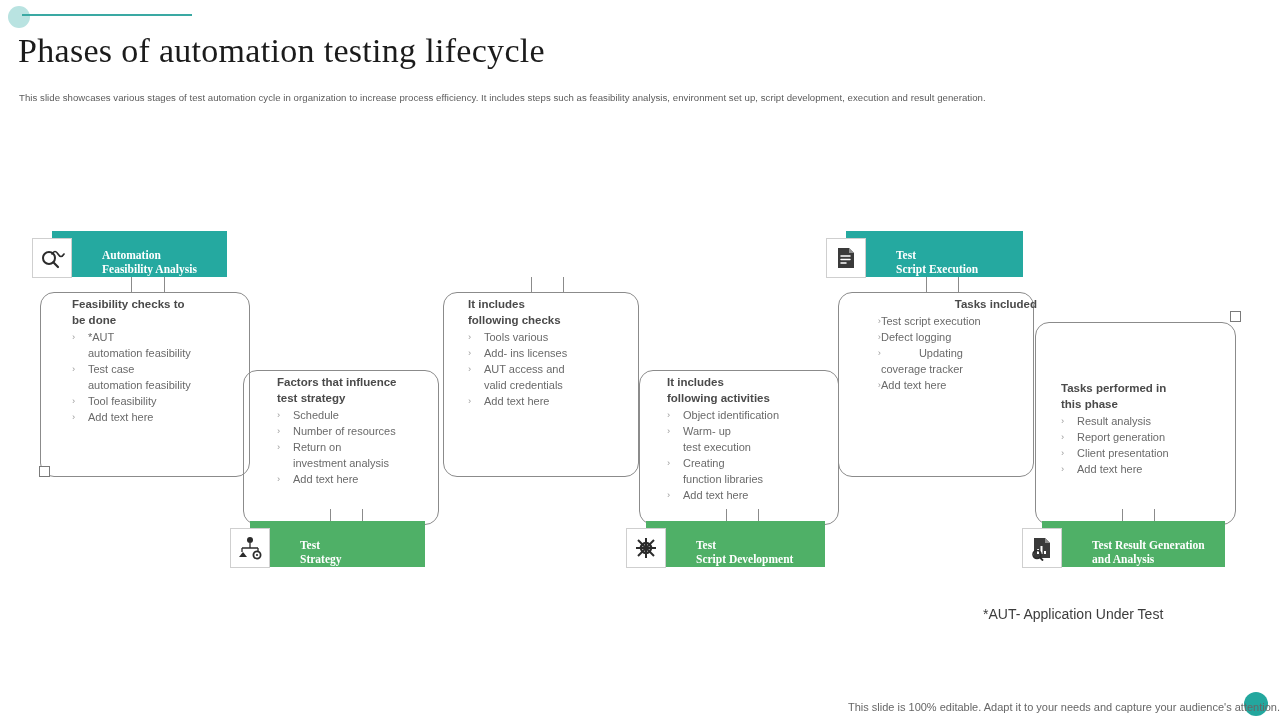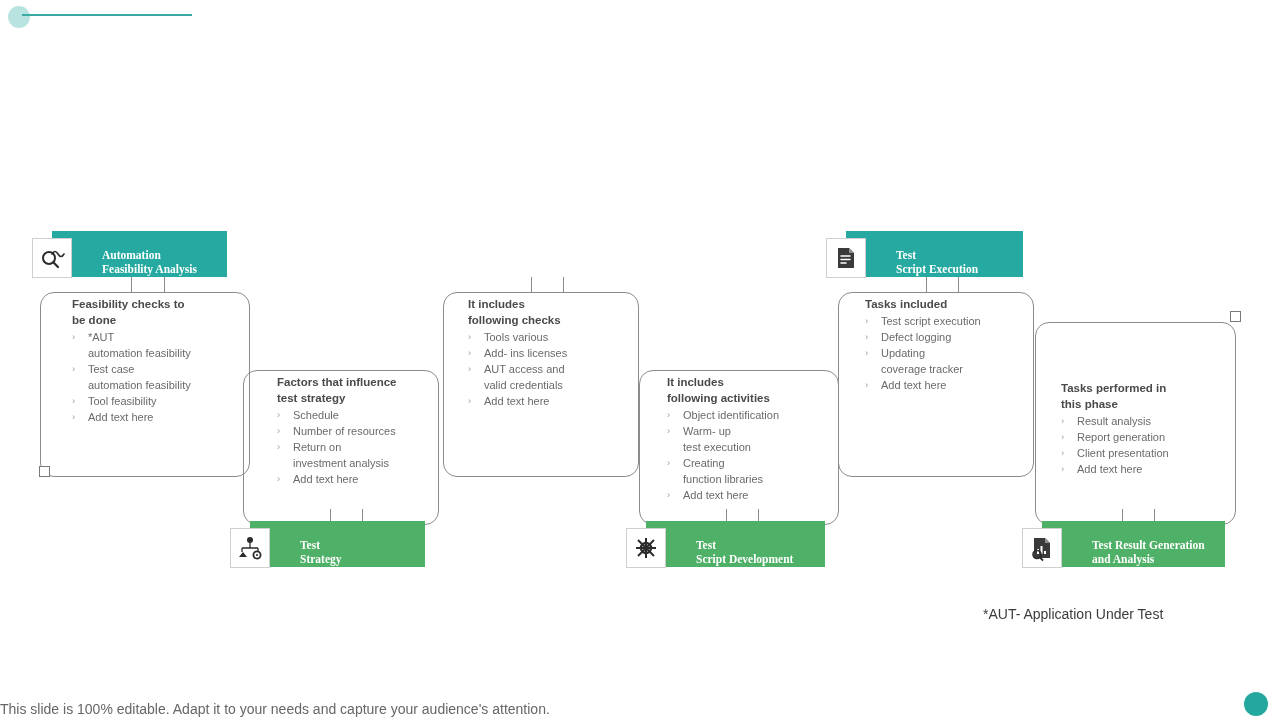--- a/index.html
+++ b/index.html
@@ -39,21 +39,21 @@
     font-size: 9.6px; color: #5b5b5b; letter-spacing: .05px;
     white-space: nowrap;
   }
   .footnote {
     position: absolute; left: 983px; top: 606px;
     font-size: 14px; color: #3c3c3c;
     white-space: nowrap;
   }
   .footer {
     position: absolute; left: 0; top: 701px; width: 1280px;
-    text-align: left; font-size: 14px; color: #666;
+    text-align: right; font-size: 11px; color: #666;
   }
 
   
   .chip {
     position: absolute; height: 46px;
     display: flex; align-items: center;
     padding-left: 50px;
     color: #ffffff;
     font-family: "Liberation Serif", serif;
     font-weight: bold; font-size: 11.5px; line-height: 14px;
@@ -111,20 +111,22 @@
 </style>
 </head>
 <body>
 
 <div class="slide">
 
   <div class="deco-dot"></div>
   <div class="deco-line"></div>
   <div class="deco-circle-br"></div>
 
+  <div class="title">Phases of automation testing lifecycle</div>
+  <div class="subtitle">This slide showcases various stages of test automation cycle in organization to increase process efficiency. It includes steps such as feasibility analysis, environment set up, script development, execution and result generation.</div>
 
   <div class="card-outline" style="left:40px; top:292px; width:210px; height:185px; border-radius:14px;"></div>
   <div class="term-sq" style="left:39px; top:466px;"></div>
 
   <div class="card-text" style="left:72px; top:296px; width:178px;">
     <div class="card-head">Feasibility checks to
 be done</div>
     <ul class="bullets">
       <li>
           <span class="chev">›</span>
@@ -276,21 +278,21 @@
         </g>
         <circle cx="13" cy="13" r="5" fill="none" stroke="#2b2b2b" stroke-width="2.4"></circle>
       </svg>
     </div>
     <span class="chip-label">Test
 Script Development</span>
   </div>
 
   <div class="card-outline" style="left:838px; top:292px; width:196px; height:185px; border-radius:14px;"></div>
 
-  <div class="card-text" style="left:865px; top:296px; width:172px;">
+  <div class="card-text" style="left:865px; top:296px; width:172px;text-align:right;">
     <div class="card-head">Tasks included</div>
     <ul class="bullets">
       <li>
           <span class="chev">›</span>
           <span class="btxt">Test script execution</span>
         </li>
       <li>
           <span class="chev">›</span>
           <span class="btxt">Defect logging</span>
         </li>

